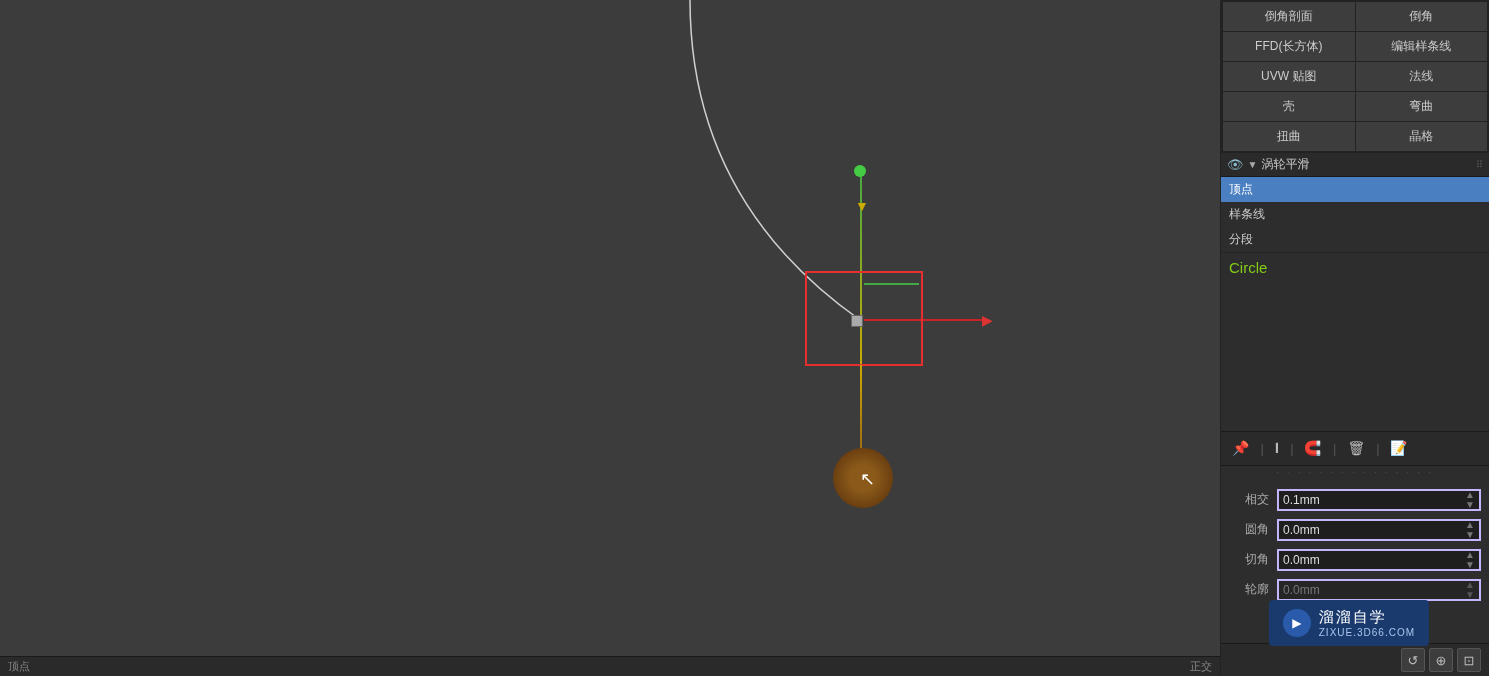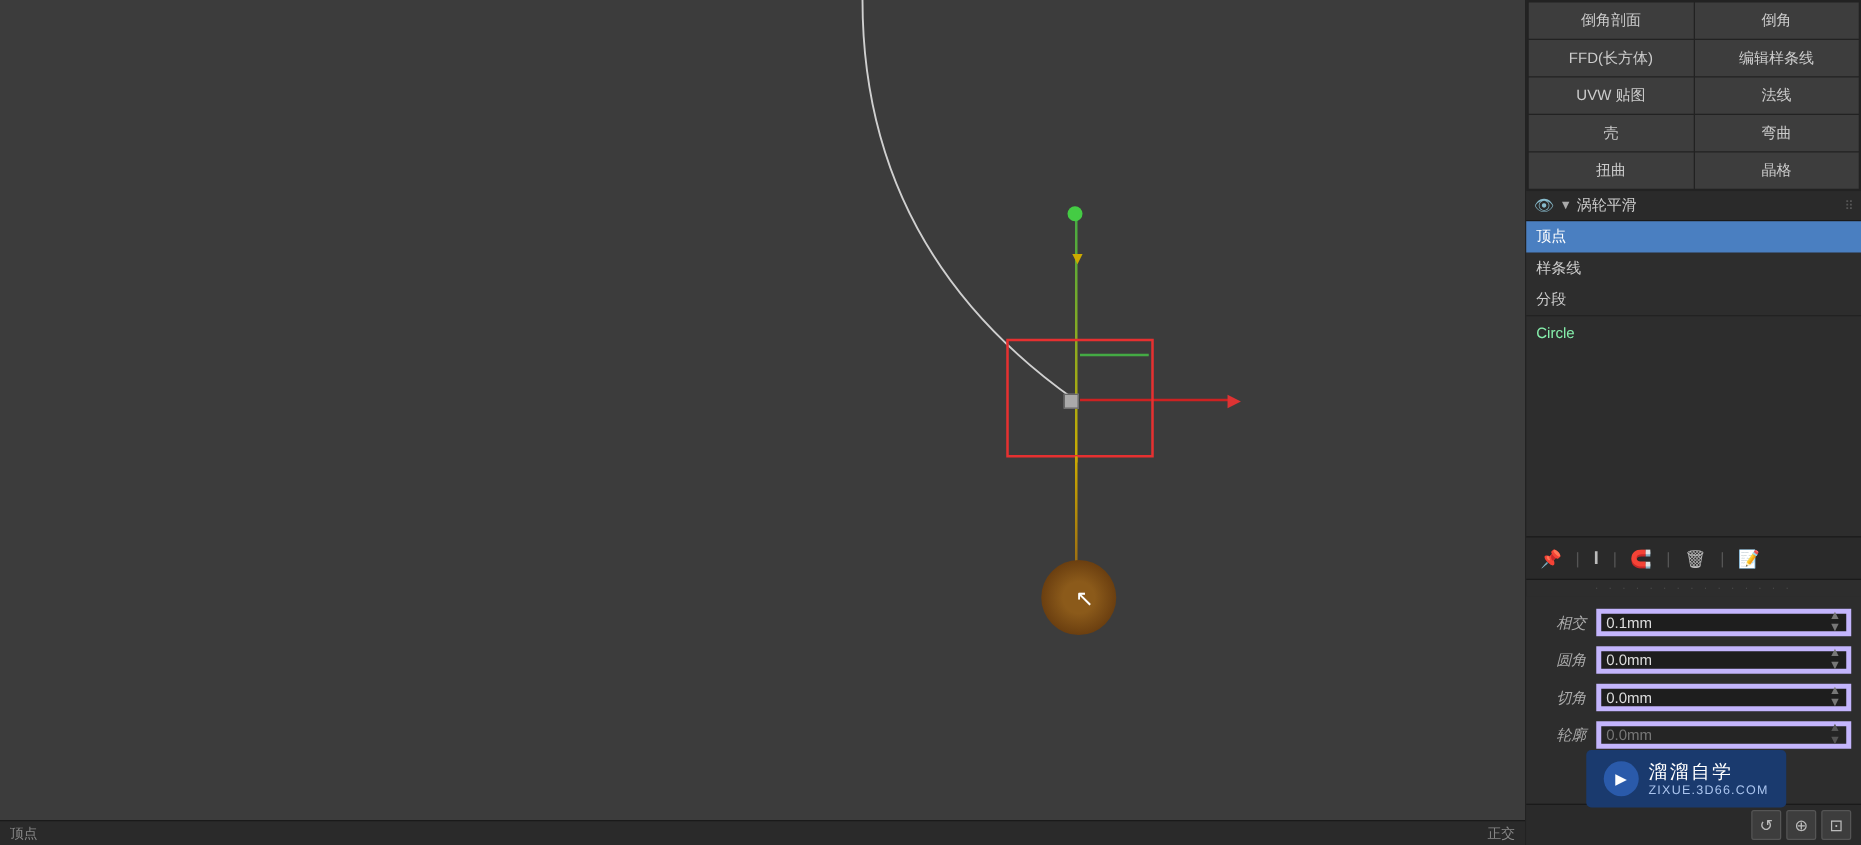--- a/index.html
+++ b/index.html
@@ -127,22 +127,22 @@
       cursor: pointer;
     }
 
     .modifier-item.active {
       background: #4a7fc1;
       color: #fff;
     }
 
     .circle-label {
       padding: 6px 8px;
-      font-size: 12px;
-      color: #86efac;
+      font-size: 15px;
+      color: #84cc16;
     }
 
     
     .toolbar-icons {
       display: flex;
       align-items: center;
       padding: 6px 8px;
       gap: 6px;
       border-top: 1px solid #1a1a1a;
       border-bottom: 1px solid #1a1a1a;
@@ -175,29 +175,28 @@
       padding: 2px 4px;
     }
 
     .prop-label {
       width: 48px;
       font-size: 12px;
       color: #aaa;
       text-align: right;
       padding-right: 8px;
       flex-shrink: 0;
-      font-style: italic;
     }
 
     .prop-value-container {
       flex: 1;
       display: flex;
       align-items: center;
       background: #1e1e1e;
-      border: 4px solid #c4b5fd;
+      border: 2px solid #c4b5fd;
       height: 22px;
       padding: 0 4px;
       position: relative;
     }
 
     .prop-value {
       flex: 1;
       font-size: 12px;
       color: #ddd;
     }

